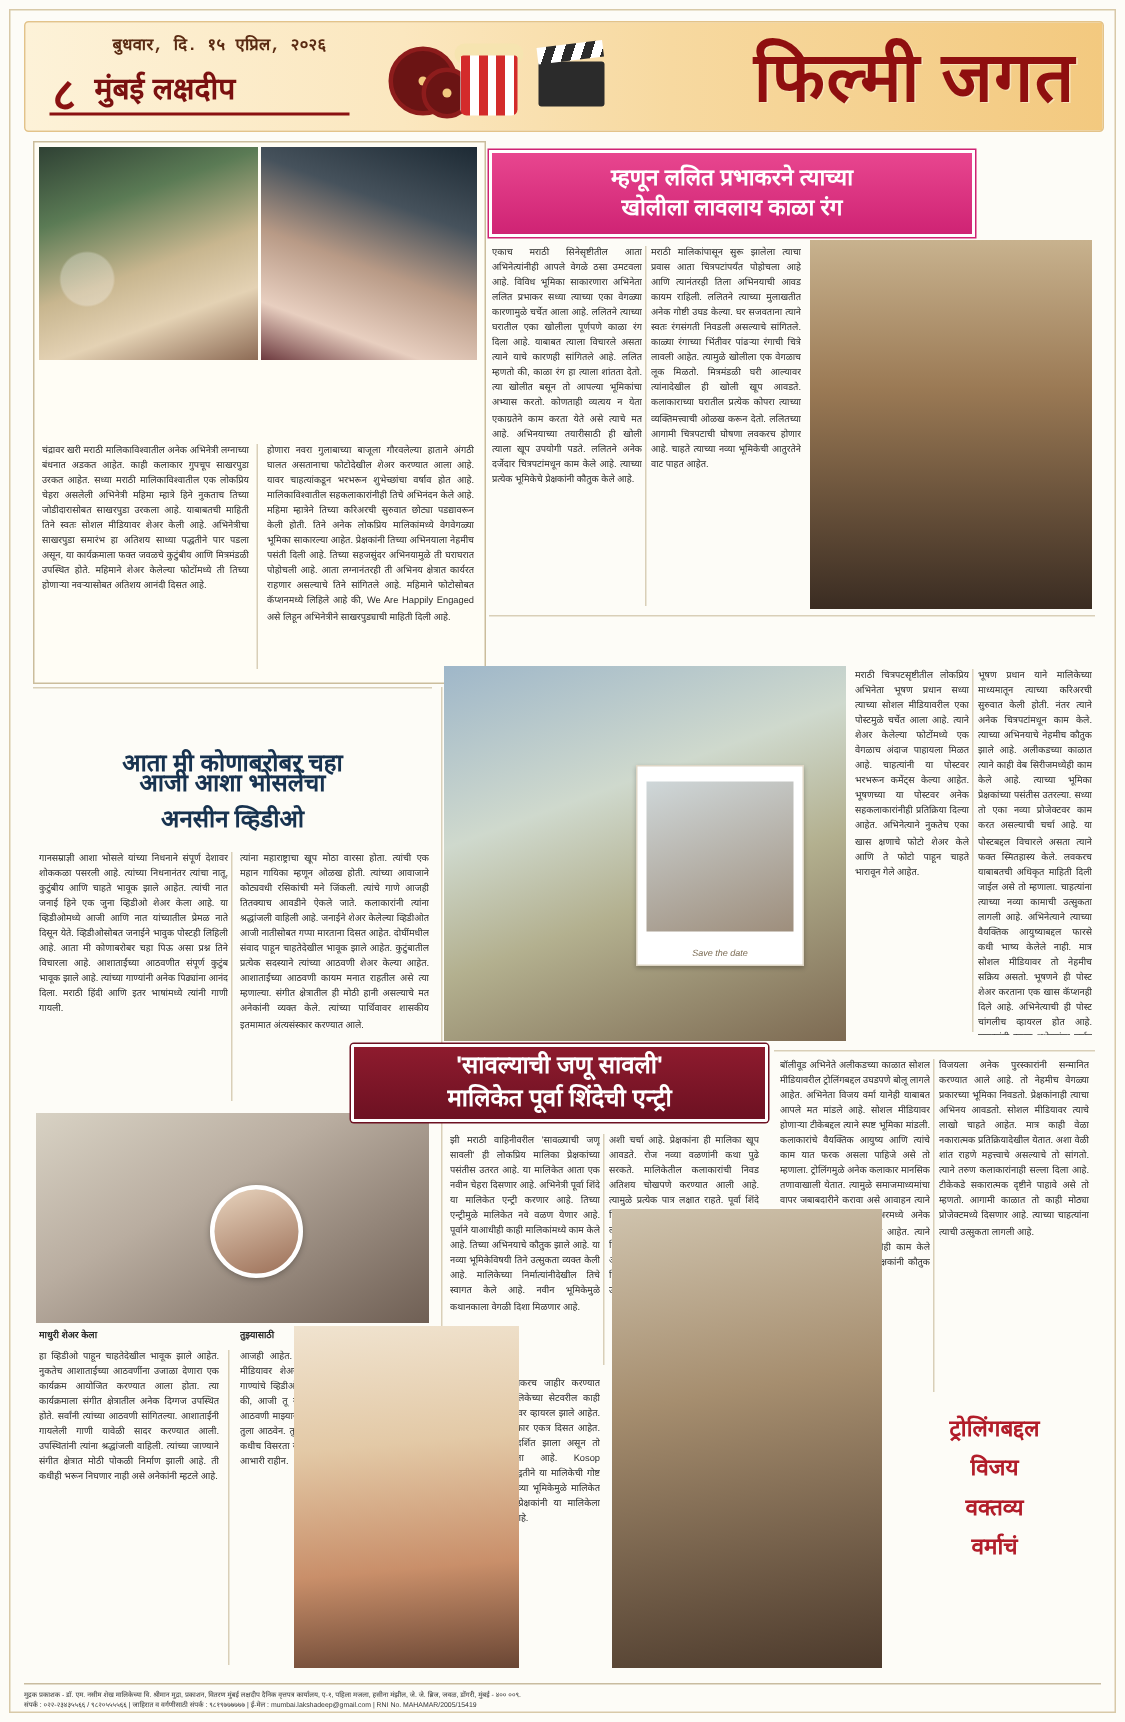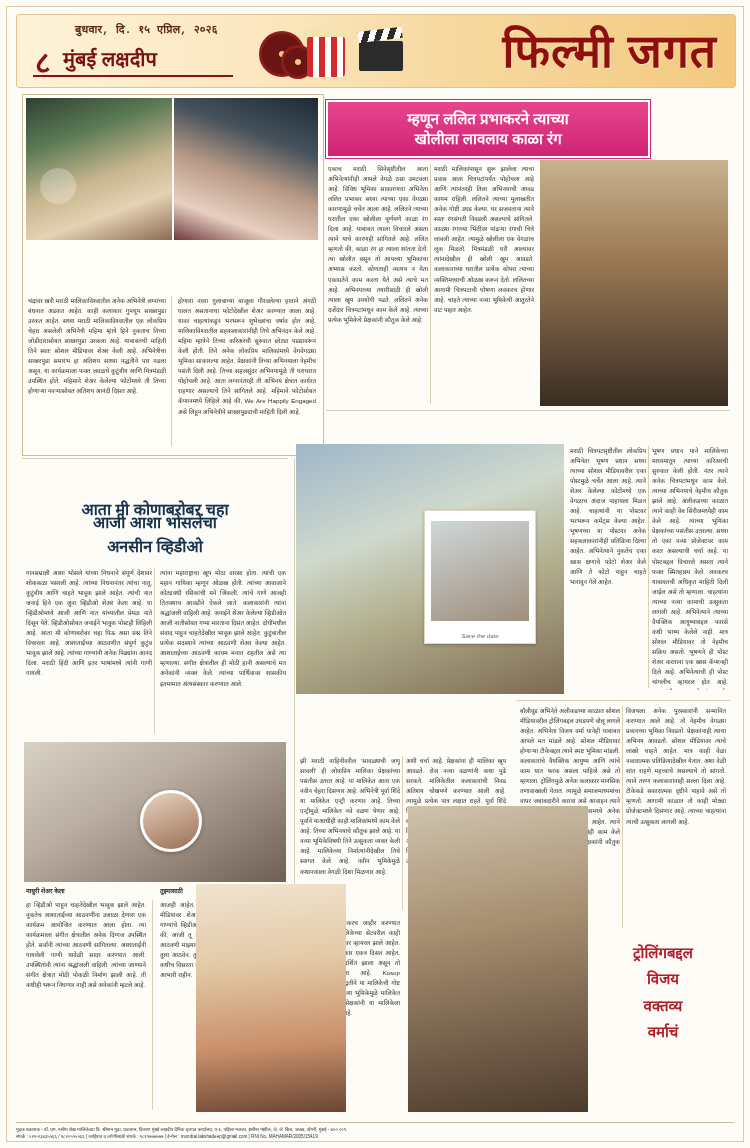--- a/index.html
+++ b/index.html
@@ -171,38 +171,42 @@
   </div>
 
   <div class="txt" style="left:570px;top:446px;width:76px;height:244px;">मराठी चित्रपटसृष्टीतील लोकप्रिय अभिनेता भूषण प्रधान सध्या त्याच्या सोशल मीडियावरील एका पोस्टमुळे चर्चेत आला आहे. त्याने शेअर केलेल्या फोटोंमध्ये एक वेगळाच अंदाज पाहायला मिळत आहे. चाहत्यांनी या पोस्टवर भरभरून कमेंट्स केल्या आहेत. भूषणच्या या पोस्टवर अनेक सहकलाकारांनीही प्रतिक्रिया दिल्या आहेत. अभिनेत्याने नुकतेच एका खास क्षणाचे फोटो शेअर केले आणि ते फोटो पाहून चाहते भारावून गेले आहेत.</div>
   <div class="txt" style="left:652px;top:446px;width:76px;height:244px;">भूषण प्रधान याने मालिकेच्या माध्यमातून त्याच्या करिअरची सुरुवात केली होती. नंतर त्याने अनेक चित्रपटांमधून काम केले. त्याच्या अभिनयाचे नेहमीच कौतुक झाले आहे. अलीकडच्या काळात त्याने काही वेब सिरीजमध्येही काम केले आहे. त्याच्या भूमिका प्रेक्षकांच्या पसंतीस उतरल्या. सध्या तो एका नव्या प्रोजेक्टवर काम करत असल्याची चर्चा आहे. या पोस्टबद्दल विचारले असता त्याने फक्त स्मितहास्य केले. लवकरच याबाबतची अधिकृत माहिती दिली जाईल असे तो म्हणाला. चाहत्यांना त्याच्या नव्या कामाची उत्सुकता लागली आहे. अभिनेत्याने त्याच्या वैयक्तिक आयुष्याबद्दल फारसे कधी भाष्य केलेले नाही. मात्र सोशल मीडियावर तो नेहमीच सक्रिय असतो. भूषणने ही पोस्ट शेअर करताना एक खास कॅप्शनही दिले आहे. अभिनेत्याची ही पोस्ट चांगलीच व्हायरल होत आहे. चाहत्यांनी त्याला शुभेच्छांचा वर्षाव केला आहे.</div>
   <div class="vline" style="left:648px;top:446px;height:242px;"></div>
 
   <div class="hline" style="left:22px;top:458px;width:266px;"></div>
 
   <div class="hd-dark" style="left:22px;top:464px;width:266px;font-size:16px;margin-top:35px;">आता मी कोणाबरोबर चहा</div>
   <div class="hd-dark" style="left:22px;top:512px;width:266px;font-size:16px;">आजी आशा भोसलेंचा</div>
-  <div class="hd-dark" style="left:22px;top:536px;width:266px;font-size:16px;">अनसीन व्हिडीओ</div>
+  <div class="hd-dark" style="left:22px;top:536px;width:266px;font-size:16px;font-family:Liberation Serif, serif;">अनसीन व्हिडीओ</div>
 
   <div class="txt" style="left:26px;top:568px;width:126px;height:168px;">गानसम्राज्ञी आशा भोसले यांच्या निधनाने संपूर्ण देशावर शोककळा पसरली आहे. त्यांच्या निधनानंतर त्यांचा नातू, कुटुंबीय आणि चाहते भावूक झाले आहेत. त्यांची नात जनाई हिने एक जुना व्हिडीओ शेअर केला आहे. या व्हिडीओमध्ये आजी आणि नात यांच्यातील प्रेमळ नाते दिसून येते. व्हिडीओसोबत जनाईने भावुक पोस्टही लिहिली आहे. आता मी कोणाबरोबर चहा पिऊ असा प्रश्न तिने विचारला आहे. आशाताईंच्या आठवणीत संपूर्ण कुटुंब भावूक झाले आहे. त्यांच्या गाण्यांनी अनेक पिढ्यांना आनंद दिला. मराठी हिंदी आणि इतर भाषांमध्ये त्यांनी गाणी गायली.</div>
   <div class="txt" style="left:160px;top:568px;width:126px;height:168px;">त्यांना महाराष्ट्राचा खूप मोठा वारसा होता. त्यांची एक महान गायिका म्हणून ओळख होती. त्यांच्या आवाजाने कोट्यवधी रसिकांची मने जिंकली. त्यांचे गाणे आजही तितक्याच आवडीने ऐकले जाते. कलाकारांनी त्यांना श्रद्धांजली वाहिली आहे. जनाईने शेअर केलेल्या व्हिडीओत आजी नातीसोबत गप्पा मारताना दिसत आहेत. दोघींमधील संवाद पाहून चाहतेदेखील भावूक झाले आहेत. कुटुंबातील प्रत्येक सदस्याने त्यांच्या आठवणी शेअर केल्या आहेत. आशाताईंच्या आठवणी कायम मनात राहतील असे त्या म्हणाल्या. संगीत क्षेत्रातील ही मोठी हानी असल्याचे मत अनेकांनी व्यक्त केले. त्यांच्या पार्थिवावर शासकीय इतमामात अंत्यसंस्कार करण्यात आले.</div>
   <div class="vline" style="left:154px;top:568px;height:166px;"></div>
 
   <div class="photo ph-int" style="left:24px;top:742px;width:262px;height:140px;"></div>
   <div class="circle-inset" style="left:140px;top:790px;width:56px;height:56px;"></div>
 
   <div class="txt" style="left:26px;top:886px;width:120px;height:10px;font-weight:bold;">माधुरी शेअर केला</div>
   <div class="txt" style="left:160px;top:886px;width:120px;height:10px;font-weight:bold;">तुझ्यासाठी</div>
 
   <div class="txt" style="left:26px;top:900px;width:120px;height:212px;">हा व्हिडीओ पाहून चाहतेदेखील भावूक झाले आहेत. नुकतेच आशाताईंच्या आठवणींना उजाळा देणारा एक कार्यक्रम आयोजित करण्यात आला होता. त्या कार्यक्रमाला संगीत क्षेत्रातील अनेक दिग्गज उपस्थित होते. सर्वांनी त्यांच्या आठवणी सांगितल्या. आशाताईंनी गायलेली गाणी यावेळी सादर करण्यात आली. उपस्थितांनी त्यांना श्रद्धांजली वाहिली. त्यांच्या जाण्याने संगीत क्षेत्रात मोठी पोकळी निर्माण झाली आहे. ती कधीही भरून निघणार नाही असे अनेकांनी म्हटले आहे.</div>
   <div class="txt" style="left:160px;top:900px;width:120px;height:212px;">आजही आहेत. चाहत्यांनी त्यांच्या आठवणी सोशल मीडियावर शेअर केल्या आहेत. अनेकांनी त्यांच्या गाण्यांचे व्हिडीओ पोस्ट केले आहेत. जनाईने लिहिले की, आजी तू नेहमीच माझ्यासोबत राहशील. तुझ्या आठवणी माझ्यासोबत आहेत. तुझे गाणे ऐकून मी रोज तुला आठवेन. तुझ्याशिवाय घर रिकामे वाटते. हा क्षण कधीच विसरता येणार नाही. तुझ्या प्रेमासाठी मी कायम आभारी राहीन.</div>
   <div class="vline" style="left:152px;top:900px;height:210px;"></div>
 
   <div class="vline" style="left:294px;top:458px;height:654px;"></div>
 
+  <div class="hl hl-maroon" style="left:234px;top:696px;width:278px;height:52px;flex-direction:column;font-size:16px;border-radius:2px;">
+    <div>'सावल्याची जणू सावली'</div>
+    <div>मालिकेत पूर्वा शिंदेची एन्ट्री</div>
+  </div>
 
   <div class="txt" style="left:300px;top:756px;width:100px;height:156px;">झी मराठी वाहिनीवरील 'सावळ्याची जणू सावली' ही लोकप्रिय मालिका प्रेक्षकांच्या पसंतीस उतरत आहे. या मालिकेत आता एक नवीन चेहरा दिसणार आहे. अभिनेत्री पूर्वा शिंदे या मालिकेत एन्ट्री करणार आहे. तिच्या एन्ट्रीमुळे मालिकेत नवे वळण येणार आहे. पूर्वाने याआधीही काही मालिकांमध्ये काम केले आहे. तिच्या अभिनयाचे कौतुक झाले आहे. या नव्या भूमिकेविषयी तिने उत्सुकता व्यक्त केली आहे. मालिकेच्या निर्मात्यांनीदेखील तिचे स्वागत केले आहे. नवीन भूमिकेमुळे कथानकाला वेगळी दिशा मिळणार आहे.</div>
   <div class="txt" style="left:406px;top:756px;width:100px;height:156px;">अशी चर्चा आहे. प्रेक्षकांना ही मालिका खूप आवडते. रोज नव्या वळणांनी कथा पुढे सरकते. मालिकेतील कलाकारांची निवड अतिशय चोखपणे करण्यात आली आहे. त्यामुळे प्रत्येक पात्र लक्षात राहते. पूर्वा शिंदे हिने अभिनयाचे प्रशिक्षण घेतले आहे. तिला लहानपणापासूनच अभिनयाची आवड होती. तिने अनेक नाटकांमध्येही काम केले आहे. आता छोट्या पडद्यावर ती नव्या भूमिकेत दिसणार आहे. चाहत्यांना तिच्या भूमिकेची उत्सुकता लागली आहे.</div>
   <div class="txt" style="left:300px;top:918px;width:100px;height:150px;">मालिकेची वेळ लवकरच जाहीर करण्यात येईल. दरम्यान, मालिकेच्या सेटवरील काही फोटो सोशल मीडियावर व्हायरल झाले आहेत. त्या फोटोंमध्ये कलाकार एकत्र दिसत आहेत. मालिकेचा प्रोमो प्रदर्शित झाला असून तो प्रेक्षकांना आवडला आहे. Kosop Rockkkkgggg पद्धतीने या मालिकेची गोष्ट पुढे जाणार आहे. नव्या भूमिकेमुळे मालिकेत रंगत येणार आहे. प्रेक्षकांनी या मालिकेला भरभरून प्रेम दिले आहे.</div>
 
   <div class="photo ph-lady" style="left:196px;top:884px;width:150px;height:228px;"></div>
 
   <div class="vline" style="left:402px;top:756px;height:154px;"></div>
 
   <div class="hline" style="left:516px;top:700px;width:214px;"></div>

